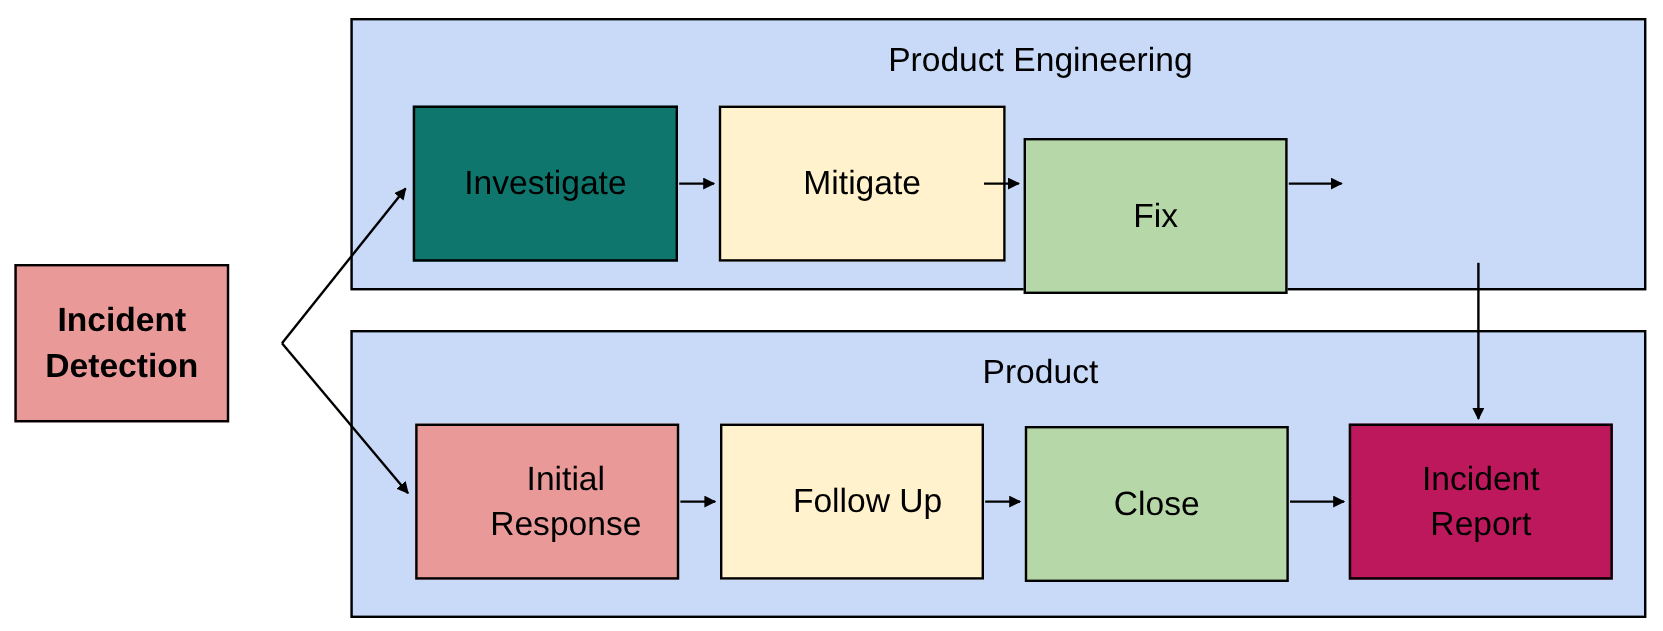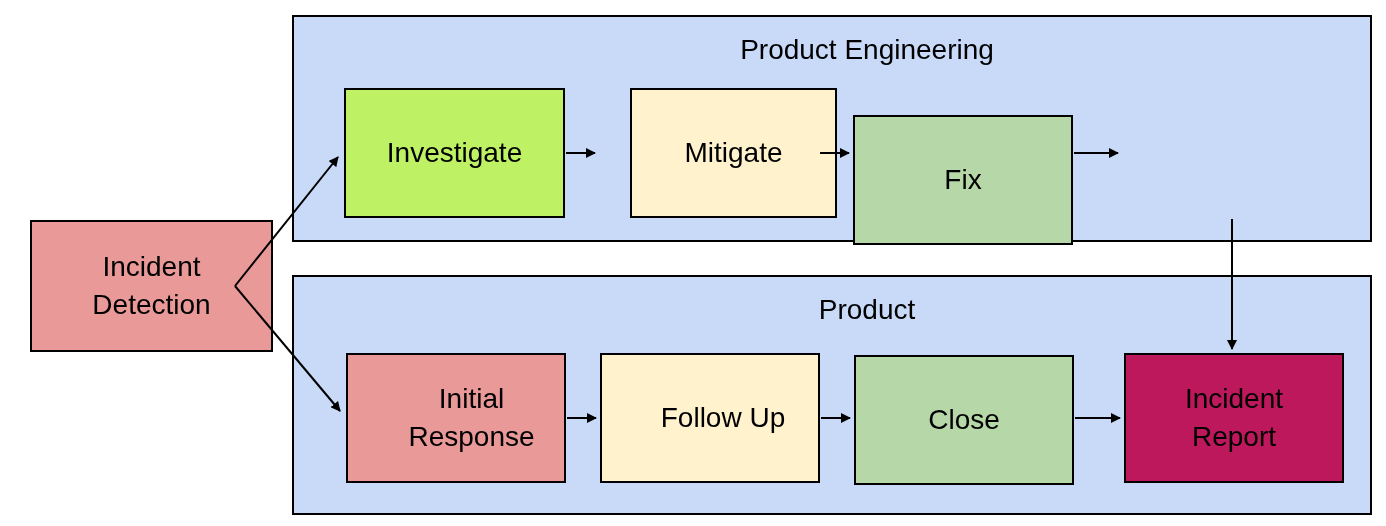--- a/index.html
+++ b/index.html
@@ -41,23 +41,23 @@
     text-align: center;
     font-size: 28px;
     line-height: 1.35;
     color: #000000;
     padding: 0 14px;
   }
   
   .group-pe      { left: 292px; top: 15px;  width: 1080px; height: 227px; }
   .group-support { left: 292px; top: 275px; width: 1080px; height: 240px; }
   
-  .n-incident-detection { left: 30px;   top: 220px; width: 243px; height: 132px; }
+  .n-incident-detection { left: 12px;   top: 220px; width: 179px; height: 132px; font-weight: bold; }
   .n-investigate        { left: 344px;  top: 88px;  width: 221px; height: 130px; }
-  .n-mitigate           { left: 630px;  top: 88px;  width: 207px; height: 130px; }
+  .n-mitigate           { left: 599px;  top: 88px;  width: 239px; height: 130px; }
   .n-fix                { left: 853px;  top: 88px;  width: 220px; height: 130px; margin-top: 27px; }
   .n-postmortem         { left: 1122px; top: 88px;  width: 220px; height: 130px; }
   .n-initial-response   { left: 346px;  top: 353px; width: 220px; height: 130px; }
   .n-follow-up          { left: 600px;  top: 353px; width: 220px; height: 130px; padding-left: 40px; }
   .n-close              { left: 854px;  top: 355px; width: 220px; height: 130px; }
   .n-incident-report    { left: 1124px; top: 353px; width: 220px; height: 130px; }
   .edges {
     position: absolute;
     left: 0; top: 0;
     width: 1386px;
@@ -76,21 +76,21 @@
   </div>
 
   <div class="group group-support" style="background-color: rgb(201, 218, 248);">
     <div class="group-title">Product</div>
   </div>
 
   <div class="node n-incident-detection" style="background-color: rgb(234, 153, 153);">
     <span>Incident Detection</span>
   </div>
 
-  <div class="node n-investigate" style="background-color: #bef264;">
+  <div class="node n-investigate" style="background-color: #0f766e;">
     <span>Investigate</span>
   </div>
 
   <div class="node n-mitigate" style="background-color: rgb(255, 242, 204);">
     <span>Mitigate</span>
   </div>
 
   <div class="node n-fix" style="background-color: rgb(182, 215, 168);">
     <span>Fix</span>
   </div>

